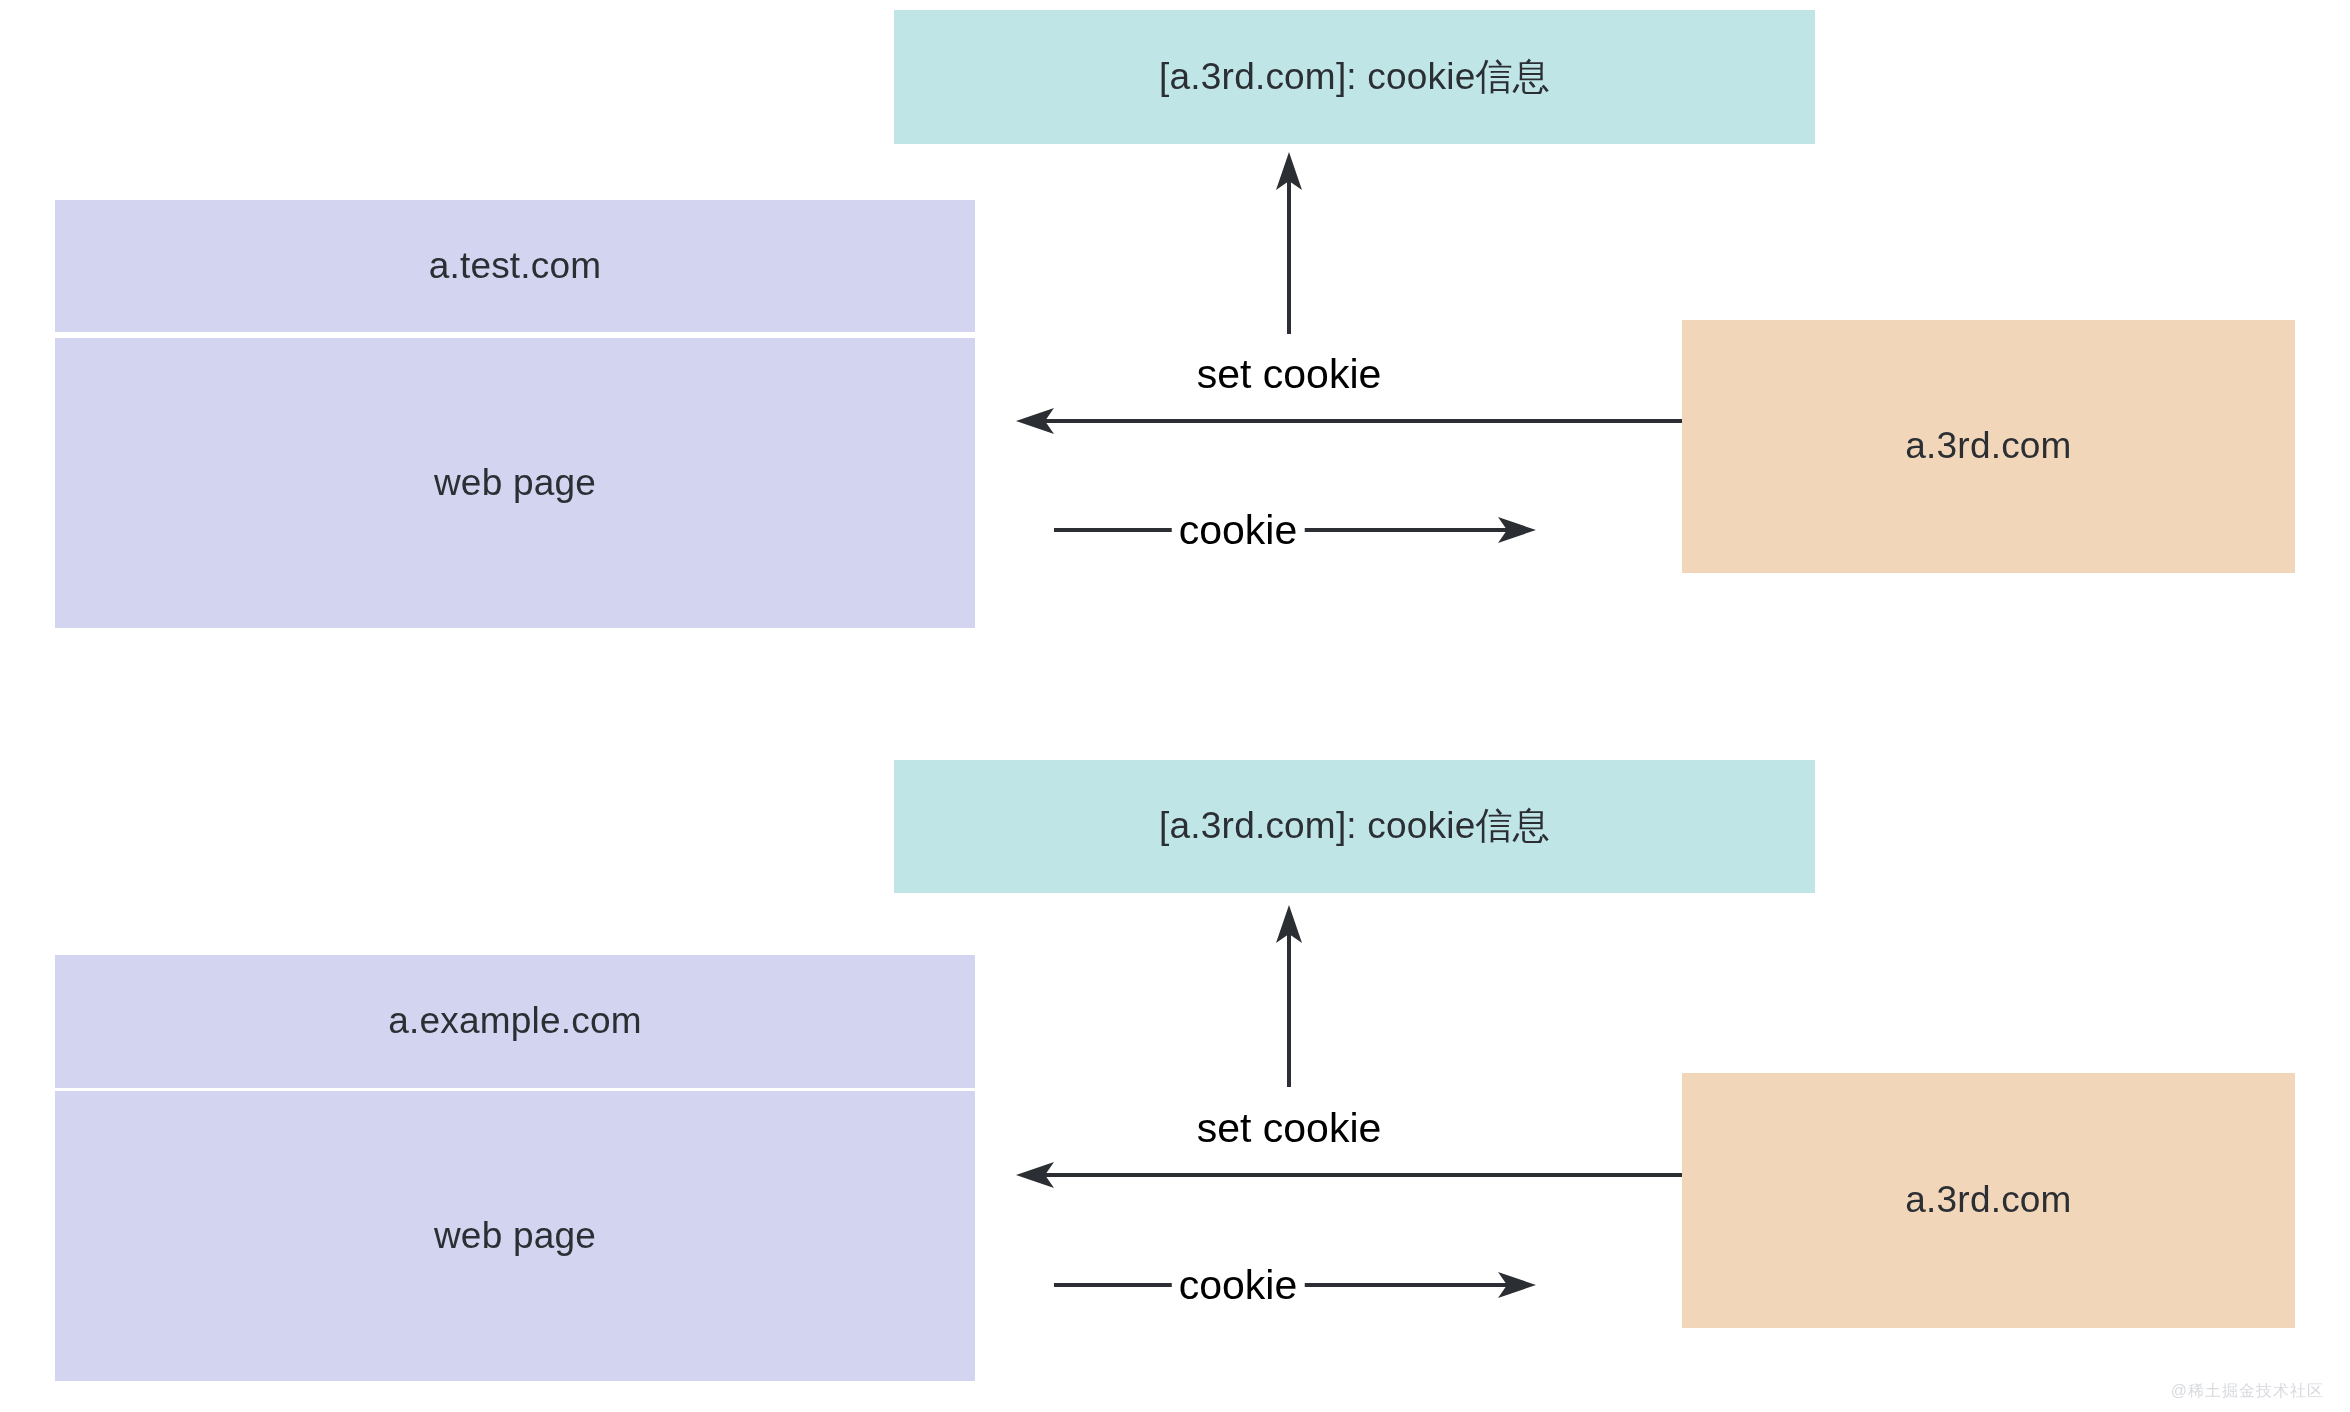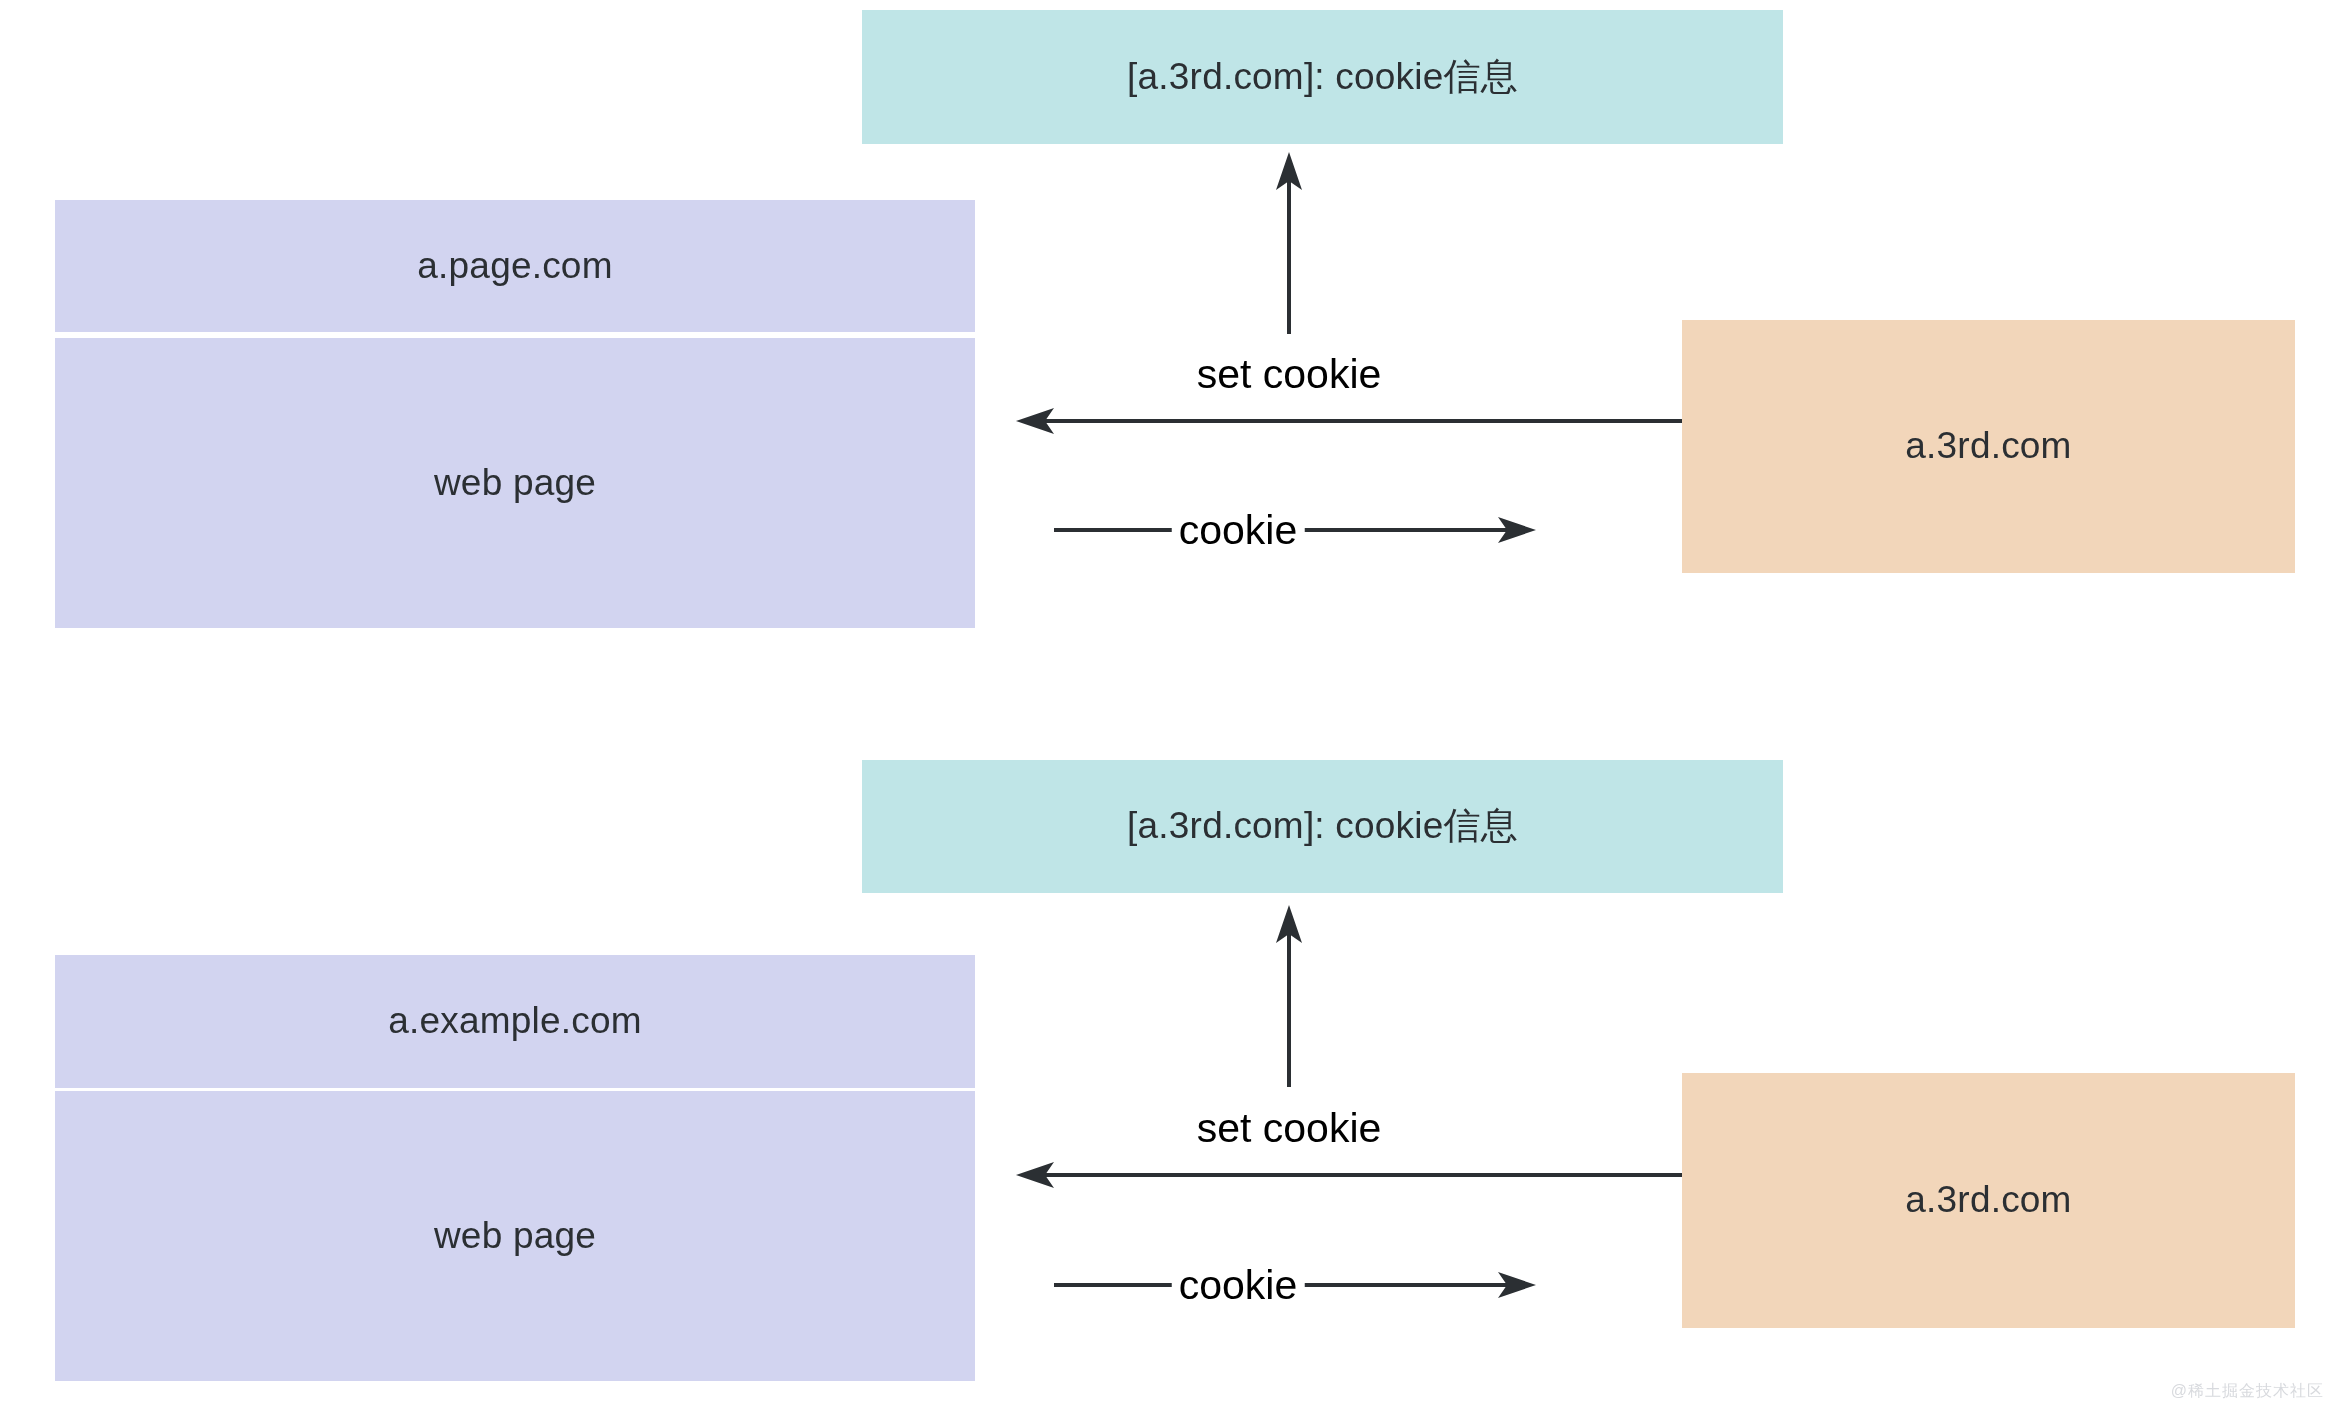--- a/index.html
+++ b/index.html
@@ -25,21 +25,21 @@
     display: flex;
     align-items: center;
     justify-content: center;
     text-align: center;
     color: #2b2f33;
     font-size: 37px;
     line-height: 1.25;
     letter-spacing: 0.2px;
     white-space: nowrap;
   }
-  .box-teal   { background: #bfe5e7; }
+  .box-teal   { background: #bfe5e7; margin-left: 32px; }
   .box-purple { background: #d2d4f0; }
   .box-orange { background: #f2d6ba; }
 
   
   .arrow-layer {
     position: absolute;
     left: 0;
     top: 0;
     width: 2350px;
     height: 1412px;
@@ -74,21 +74,21 @@
 </head>
 <body>
 
 <div id="canvas">
 
   <div class="box box-teal" style="left:862px; top:10px; width:921px; height:134px;">
     <span>[a.3rd.com]: cookie信息</span>
   </div>
 
   <div class="box box-purple" style="left:55px; top:200px; width:920px; height:132px;">
-    <span>a.page.com</span>
+    <span>a.test.com</span>
   </div>
 
   <div class="box box-purple" style="left:55px; top:338px; width:920px; height:290px;">
     <span>web page</span>
   </div>
 
   <div class="box box-orange" style="left:1682px; top:320px; width:613px; height:253px;">
     <span>a.3rd.com</span>
   </div>
 

